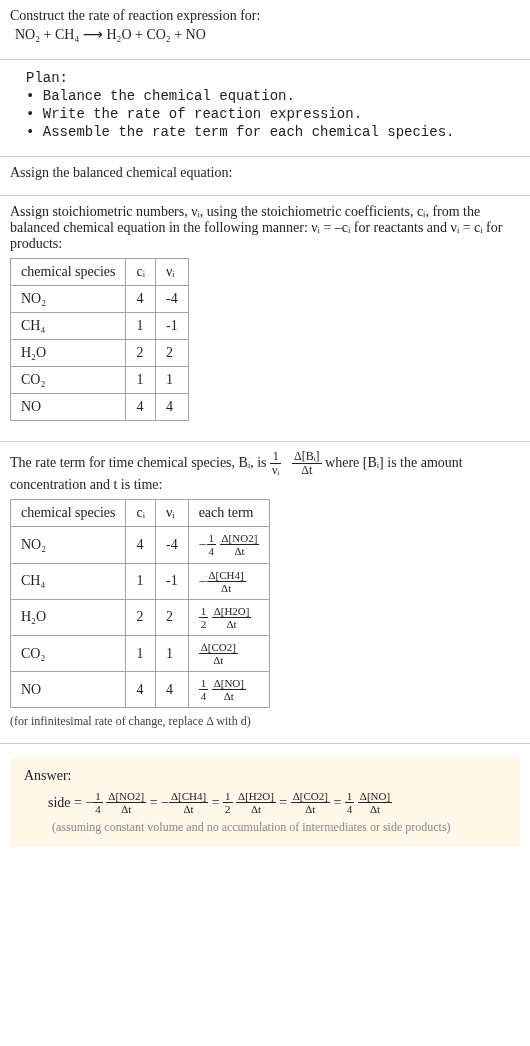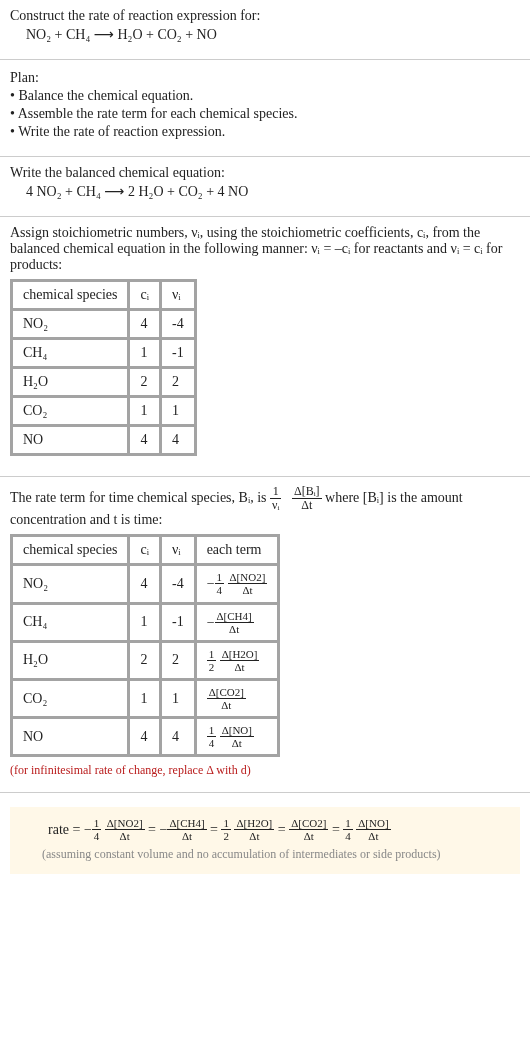--- a/index.html
+++ b/index.html
@@ -10,51 +10,51 @@
     color: #222;
     background: #fff;
     width: 530px;
   }
   .section {
     padding: 8px 10px 14px 10px;
     border-bottom: 1px solid #ccc;
   }
   .section:last-child { border-bottom: none; }
   .prompt-line { margin: 0 0 2px 0; }
-  .eqline { margin: 2px 16px; }
-  .plan-line { margin: 2px 0; }
+  .eqline { margin: 2px 5px; }
+  .plan-line { margin: 2px 16px; font-family: Liberation Mono, monospace; }
   .table {
     border-collapse: collapse;
     margin: 6px 0;
   }
   .table th, .table td {
-    border: 3px solid #a3a3a3;
+    border: 1px solid #a3a3a3;
     padding: 5px 10px;
     text-align: left;
     font-weight: normal;
     white-space: nowrap;
   }
   .table th { background: #fff; }
   .ci-hdr, .vi-hdr { }
   .caption {
-    color: #b91c1c;
+    color: #404040;
     font-size: 12px;
     margin-top: 2px;
   }
   .answer-box {
     background: #fff8e8;
     padding: 10px 14px 12px 14px;
     margin-top: 6px;
   }
   .answer-label { margin-bottom: 6px; }
   .answer-eq { margin-left: 24px; white-space: nowrap; }
   .answer-note {
     color: #888;
     font-size: 12px;
-    margin-left: 18px;
+    margin-left: 28px;
     margin-top: 4px;
   }
   .frac {
     display: inline-block;
     vertical-align: middle;
     text-align: center;
     font-size: 12px;
   }
   .frac .n { display:block; border-bottom: 1px solid #222; padding: 0 2px; line-height:1.1;}
   .frac .d { display:block; padding: 0 2px; line-height:1.1;}
@@ -66,27 +66,26 @@
 <body>
 
 <div class="section">
   <div class="prompt-line">Construct the rate of reaction expression for:</div>
   <div class="eqline">NO₂ + CH₄ ⟶ H₂O + CO₂ + NO</div>
 </div>
 
 <div class="section">
   <div class="plan-line">Plan:</div>
   <div class="plan-line">• Balance the chemical equation.</div>
+  <div class="plan-line">• Write the rate of reaction expression.</div>
   <div class="plan-line">• Assemble the rate term for each chemical species.</div>
-  <div class="plan-line">• Write the rate of reaction expression.</div>
 </div>
 
 <div class="section">
-  <div>Write the balanced chemical equation:</div>
-  <div class="eqline">4 NO₂ + CH₄ ⟶ 2 H₂O + CO₂ + 4 NO</div>
+  <div>Assign the balanced chemical equation:</div>
 </div>
 
 <div class="section">
   <div>Assign stoichiometric numbers, νᵢ, using the stoichiometric coefficients, cᵢ, from the balanced chemical equation in the following manner: νᵢ = –cᵢ for reactants and νᵢ = cᵢ for products:</div>
   <table class="table">
     <tbody>
         <tr>
       <th>chemical species</th>
       <th class="ci-hdr">cᵢ</th>
       <th class="vi-hdr">νᵢ</th>
@@ -175,19 +174,20 @@
           <td>4</td>
           <td class="rate-col"><span class="frac mini vmid"><span class="n">1</span><span class="d">4</span></span>&nbsp;<span class="frac mini vmid"><span class="n">Δ[NO]</span><span class="d">Δt</span></span></td>
         </tr>
       </tbody>
   </table>
   <div class="caption">(for infinitesimal rate of change, replace Δ with d)</div>
 </div>
 
 <div class="section" style="border-bottom:none;">
   <div class="answer-box">
+    <div class="answer-label">Answer:</div>
     <div class="answer-eq">
-      <span class="vmid">rate = </span>
+      <span class="vmid">side = </span>
       <span id="final-terms"><span class="vmid">−</span><span class="frac mini vmid"><span class="n">1</span><span class="d">4</span></span>&nbsp;<span class="frac mini vmid"><span class="n">Δ[NO2]</span><span class="d">Δt</span></span><span class="vmid"> = </span><span class="vmid">−</span><span class="frac mini vmid"><span class="n">Δ[CH4]</span><span class="d">Δt</span></span><span class="vmid"> = </span><span class="frac mini vmid"><span class="n">1</span><span class="d">2</span></span>&nbsp;<span class="frac mini vmid"><span class="n">Δ[H2O]</span><span class="d">Δt</span></span><span class="vmid"> = </span><span class="frac mini vmid"><span class="n">Δ[CO2]</span><span class="d">Δt</span></span><span class="vmid"> = </span><span class="frac mini vmid"><span class="n">1</span><span class="d">4</span></span>&nbsp;<span class="frac mini vmid"><span class="n">Δ[NO]</span><span class="d">Δt</span></span></span>
     </div>
     <div class="answer-note">(assuming constant volume and no accumulation of intermediates or side products)</div>
   </div>
 </div>
 
 </body></html>

